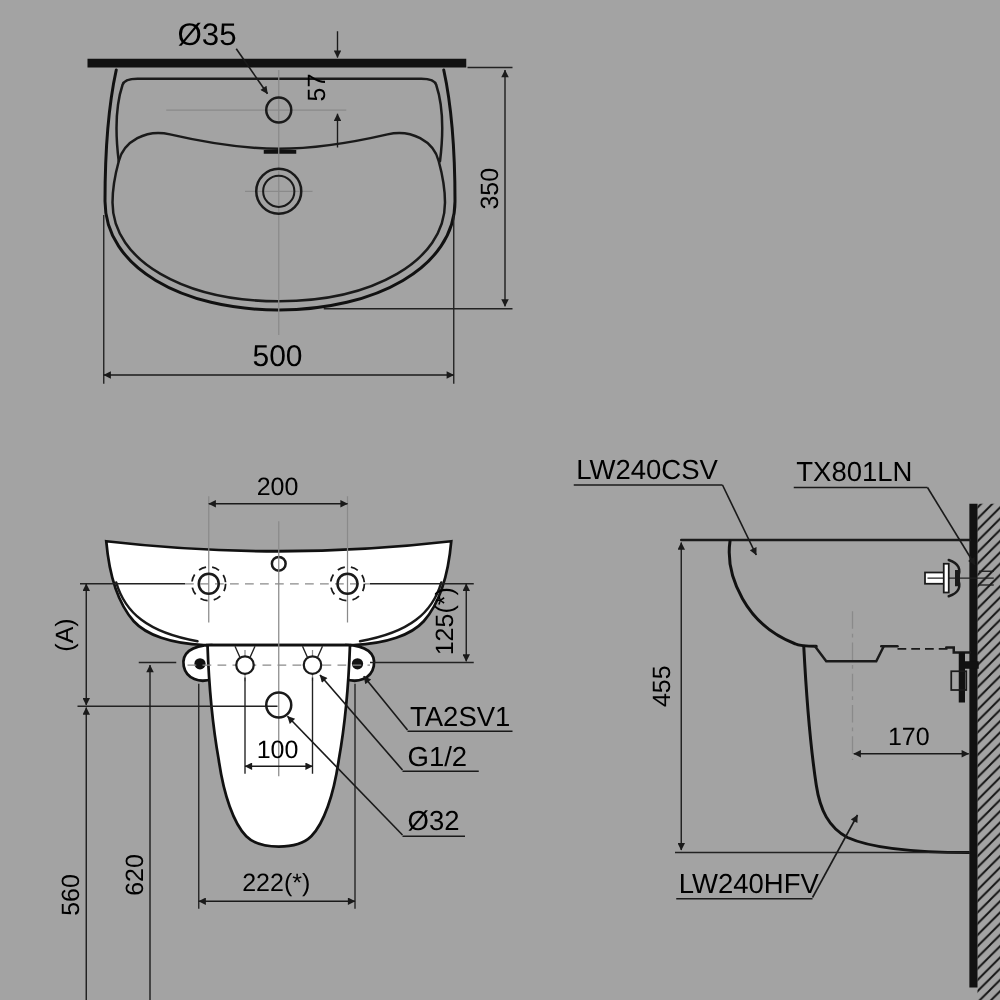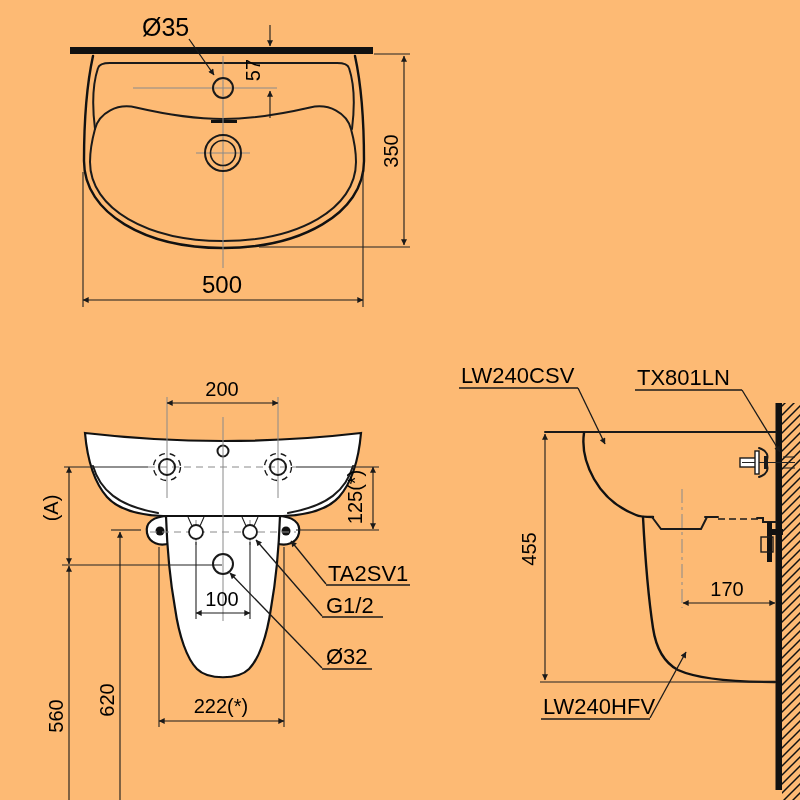--- a/index.html
+++ b/index.html
@@ -1,16 +1,16 @@
 <!DOCTYPE html>
 <html><head>
 <meta charset="utf-8">
 <style>
   html,body{margin:0;padding:0;background:#fff;}
-  .sheet{position:relative;width:800px;height:800px;background:#fdba74;overflow:hidden;}
+  .sheet{position:relative;width:800px;height:800px;background:#a3a3a3;overflow:hidden;}
   svg{display:block;}
   text{font-family:"Liberation Sans","DejaVu Sans",sans-serif;fill:#000;}
   .dimtxt{font-size:20px;}
   .bigtxt{font-size:24px;}
   .d35txt{font-size:25px;}
   .lbltxt{font-size:22px;}
   .obj{stroke:#1a1a1a;stroke-width:2;fill:none;stroke-linecap:round;}
   .objh{stroke:#111;stroke-width:2.4;fill:none;stroke-linecap:round;}
   .objf{stroke:#111;stroke-width:2.2;fill:#fff;}
   .thin{stroke:#222;stroke-width:1.1;fill:none;}

